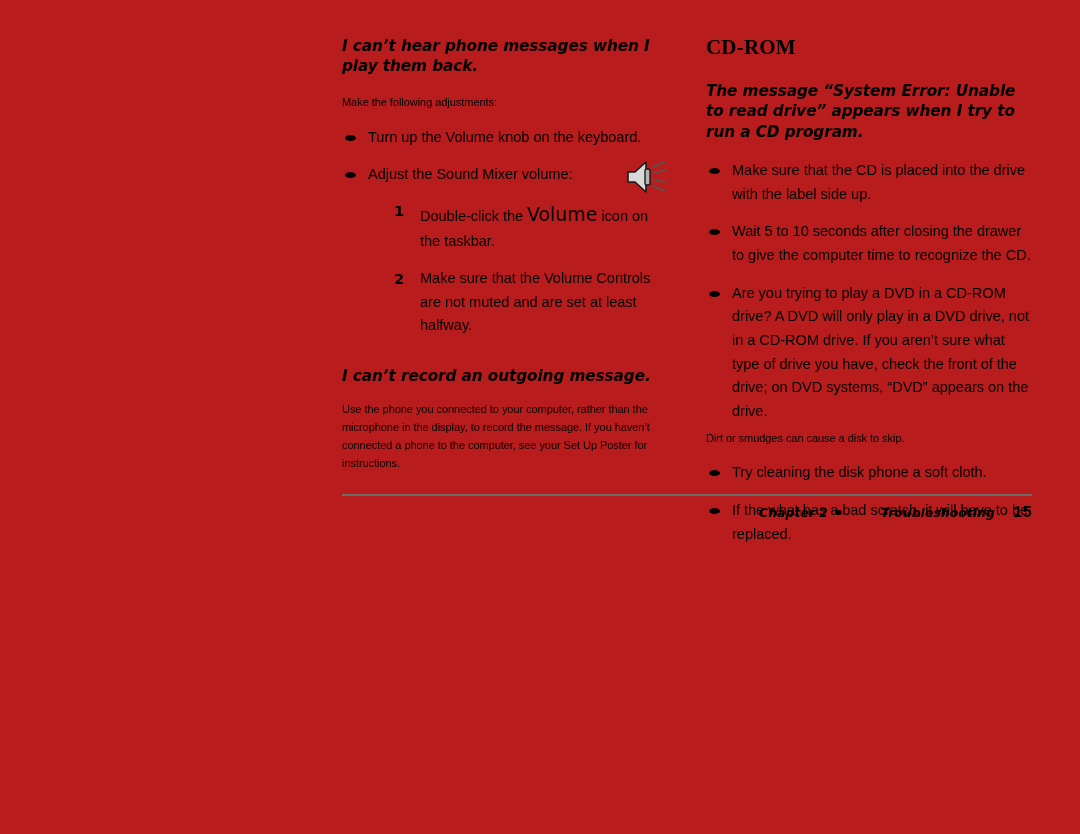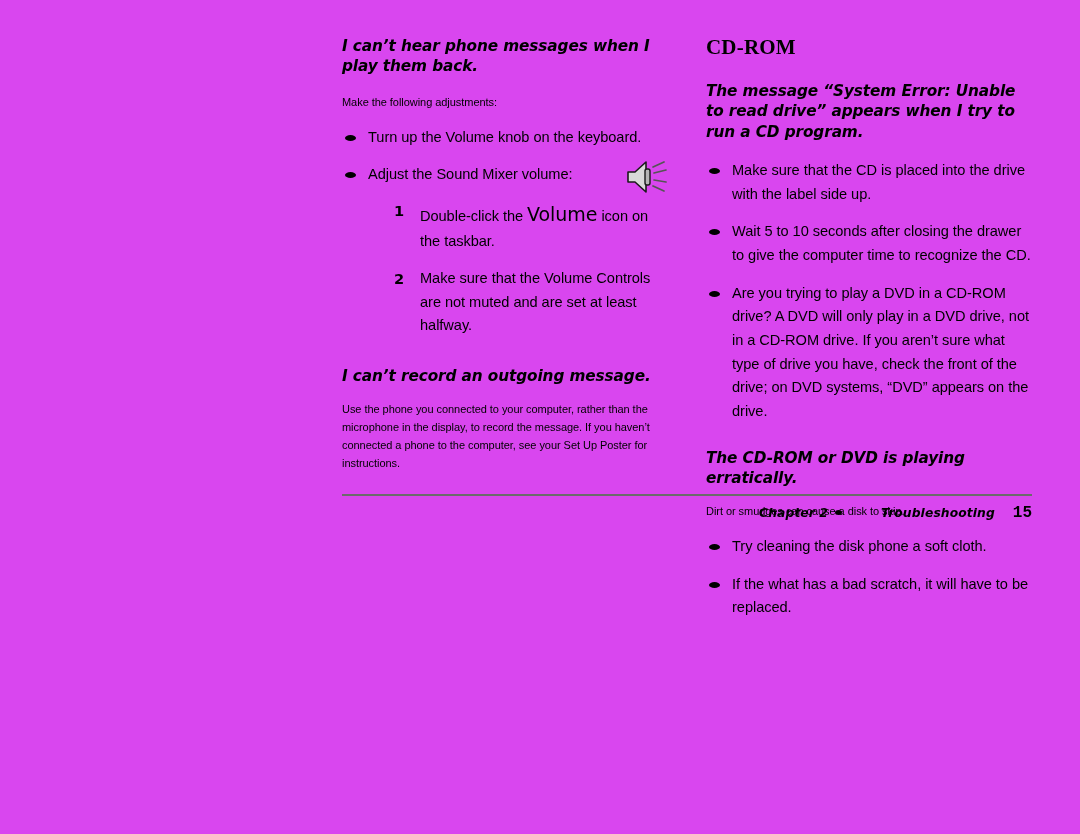--- a/index.html
+++ b/index.html
@@ -15,21 +15,21 @@
     font-family: "Liberation Sans", sans-serif;
     color: #000000;
     overflow: hidden;
   }
 
   .page {
     position: absolute;
     left: 0; top: 0;
     width: 1080px;
     height: 834px;
-    background: #d946ef;
+    background: #b91c1c;
   }
 
   .content-area {
     position: absolute;
     left: 342px;
     top: 36px;
     width: 690px;
   }
 
   .columns {
@@ -253,21 +253,20 @@
           <li>
             <span class="bullet-mark"></span>
             <span>Wait 5 to 10 seconds after closing the drawer to give the computer time to recognize the CD.</span>
           </li>
           <li>
             <span class="bullet-mark"></span>
             <span>Are you trying to play a DVD in a CD-ROM drive? A DVD will only play in a DVD drive, not in a CD-ROM drive. If you aren’t sure what type of drive you have, check the front of the drive; on DVD systems, “DVD” appears on the drive.</span>
           </li>
         </ul>
 
-        <h3 class="q-heading tight" style="margin-top:24px;">The CD-ROM or DVD is playing erratically.</h3>
 
         <p class="body-text">Dirt or smudges can cause a disk to skip.</p>
 
         <ul class="bullets">
           <li>
             <span class="bullet-mark"></span>
             <span>Try cleaning the disk phone a soft cloth.</span>
           </li>
           <li>
             <span class="bullet-mark"></span>

